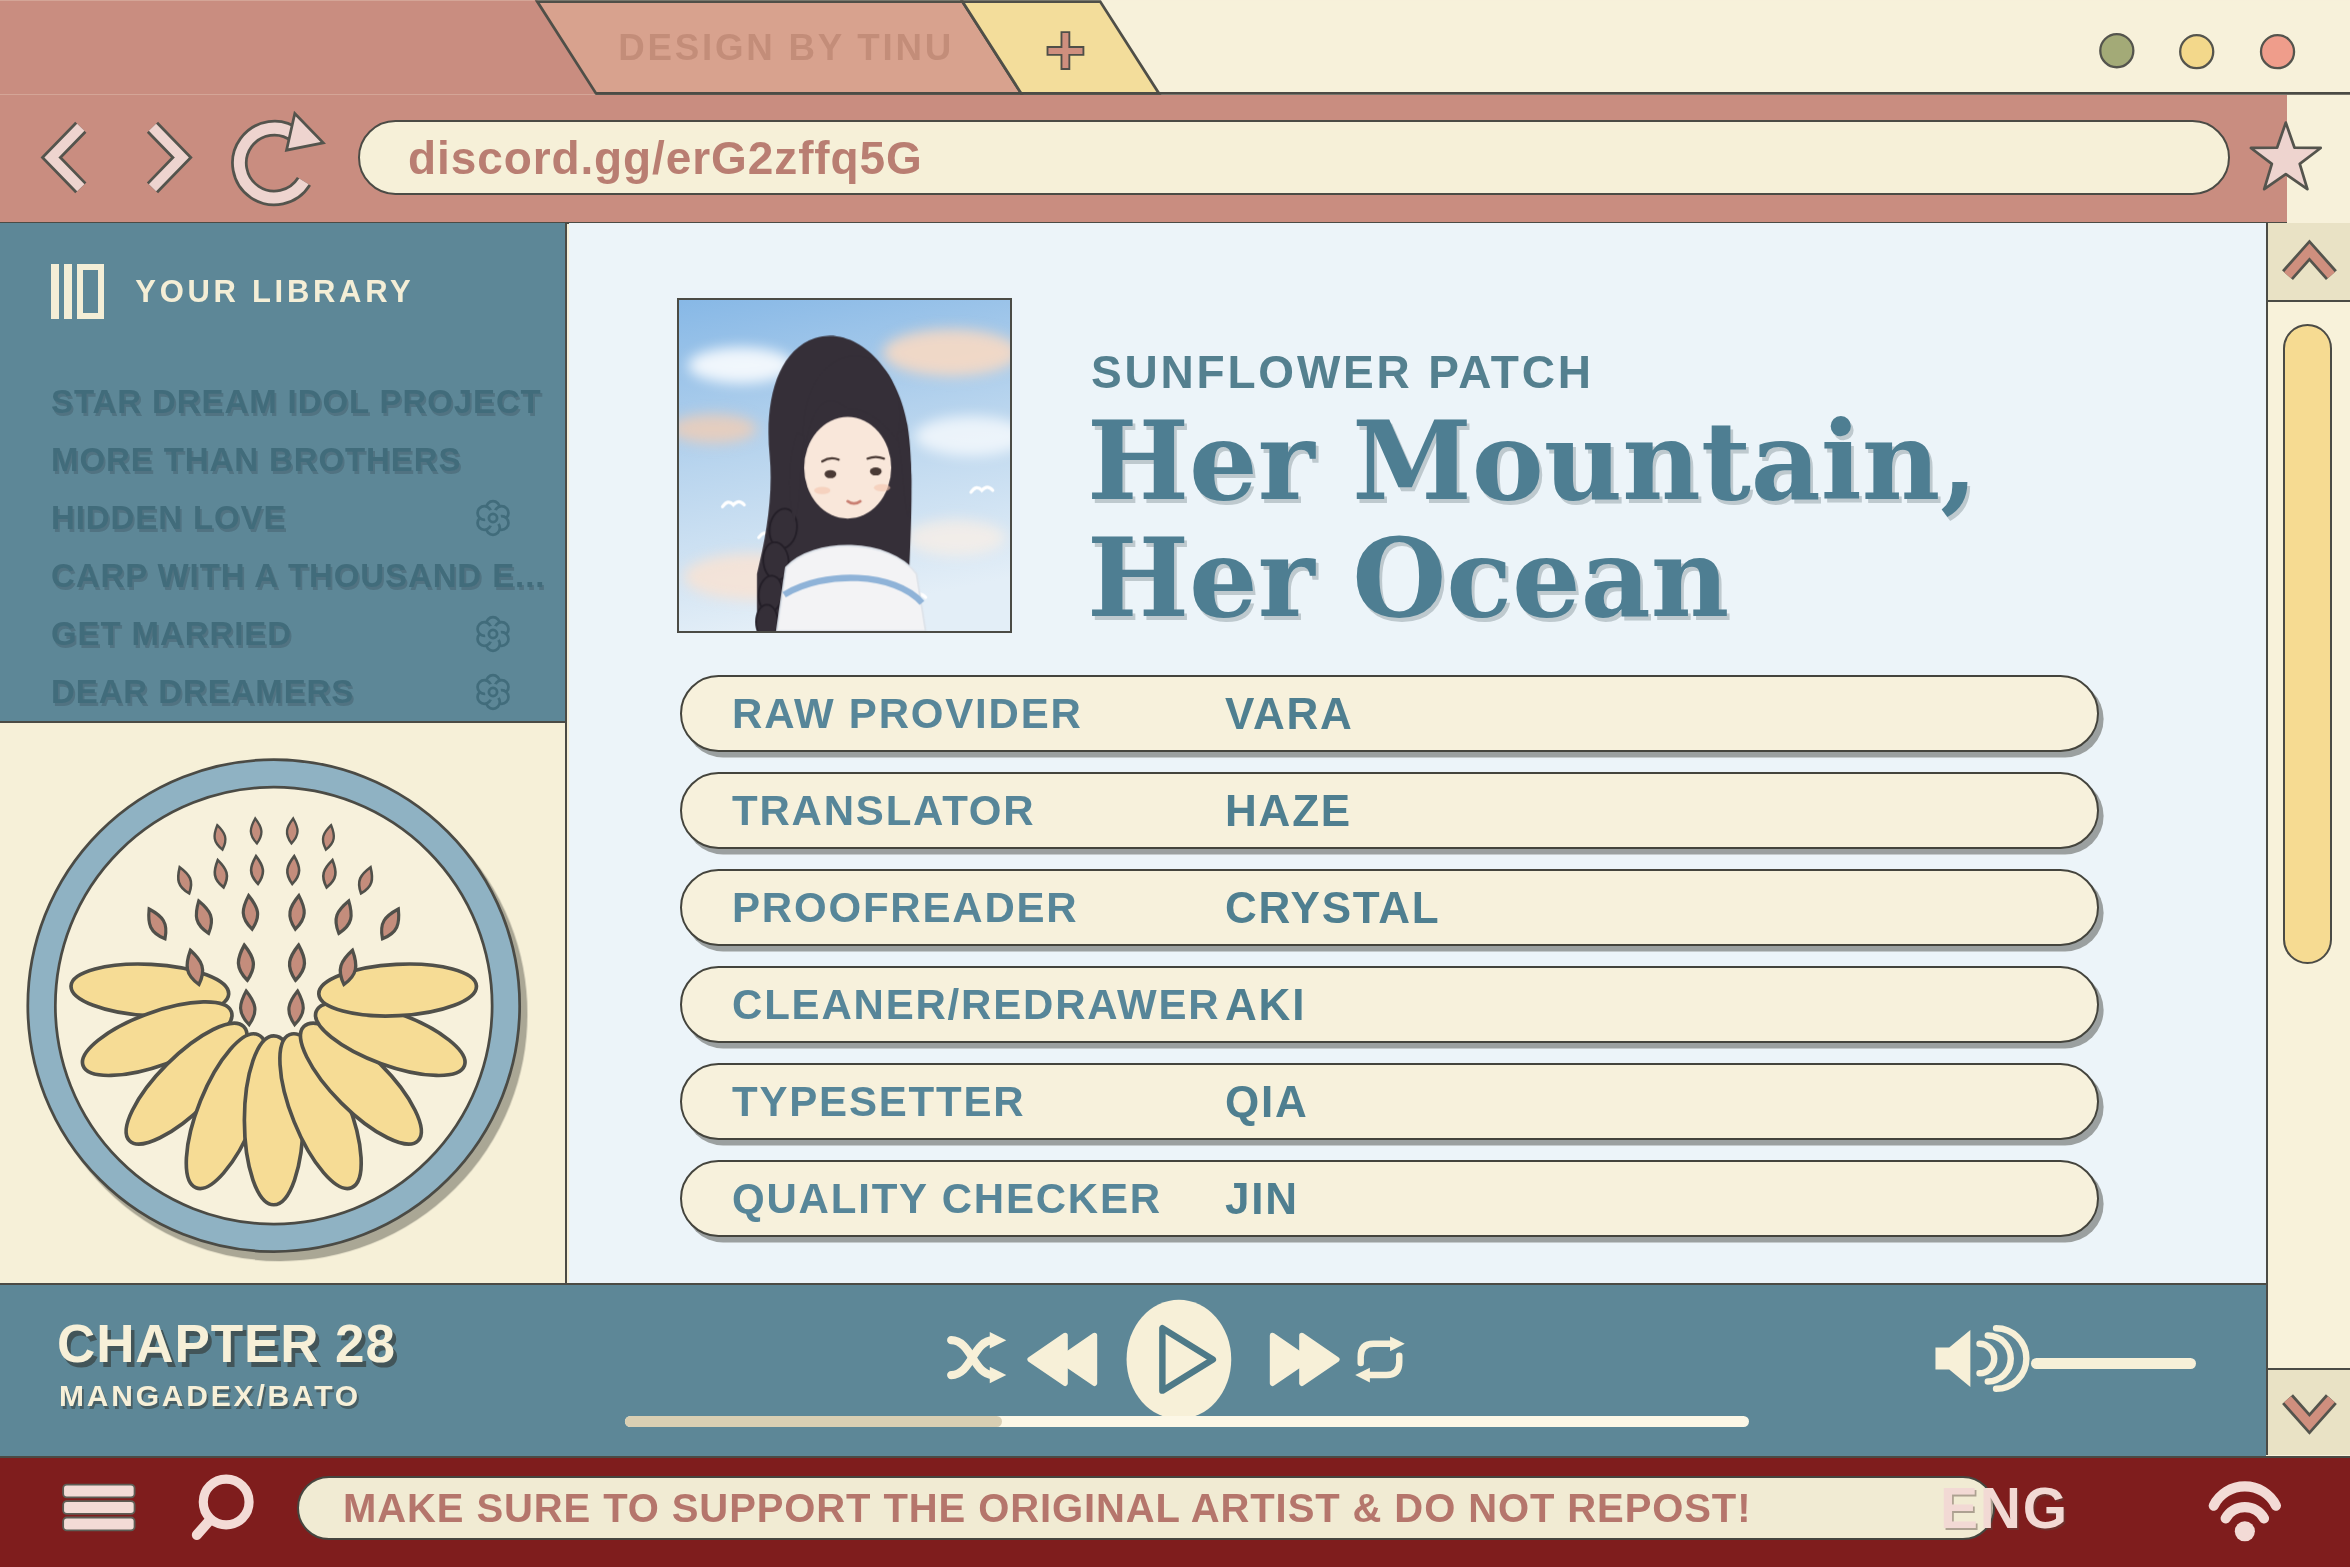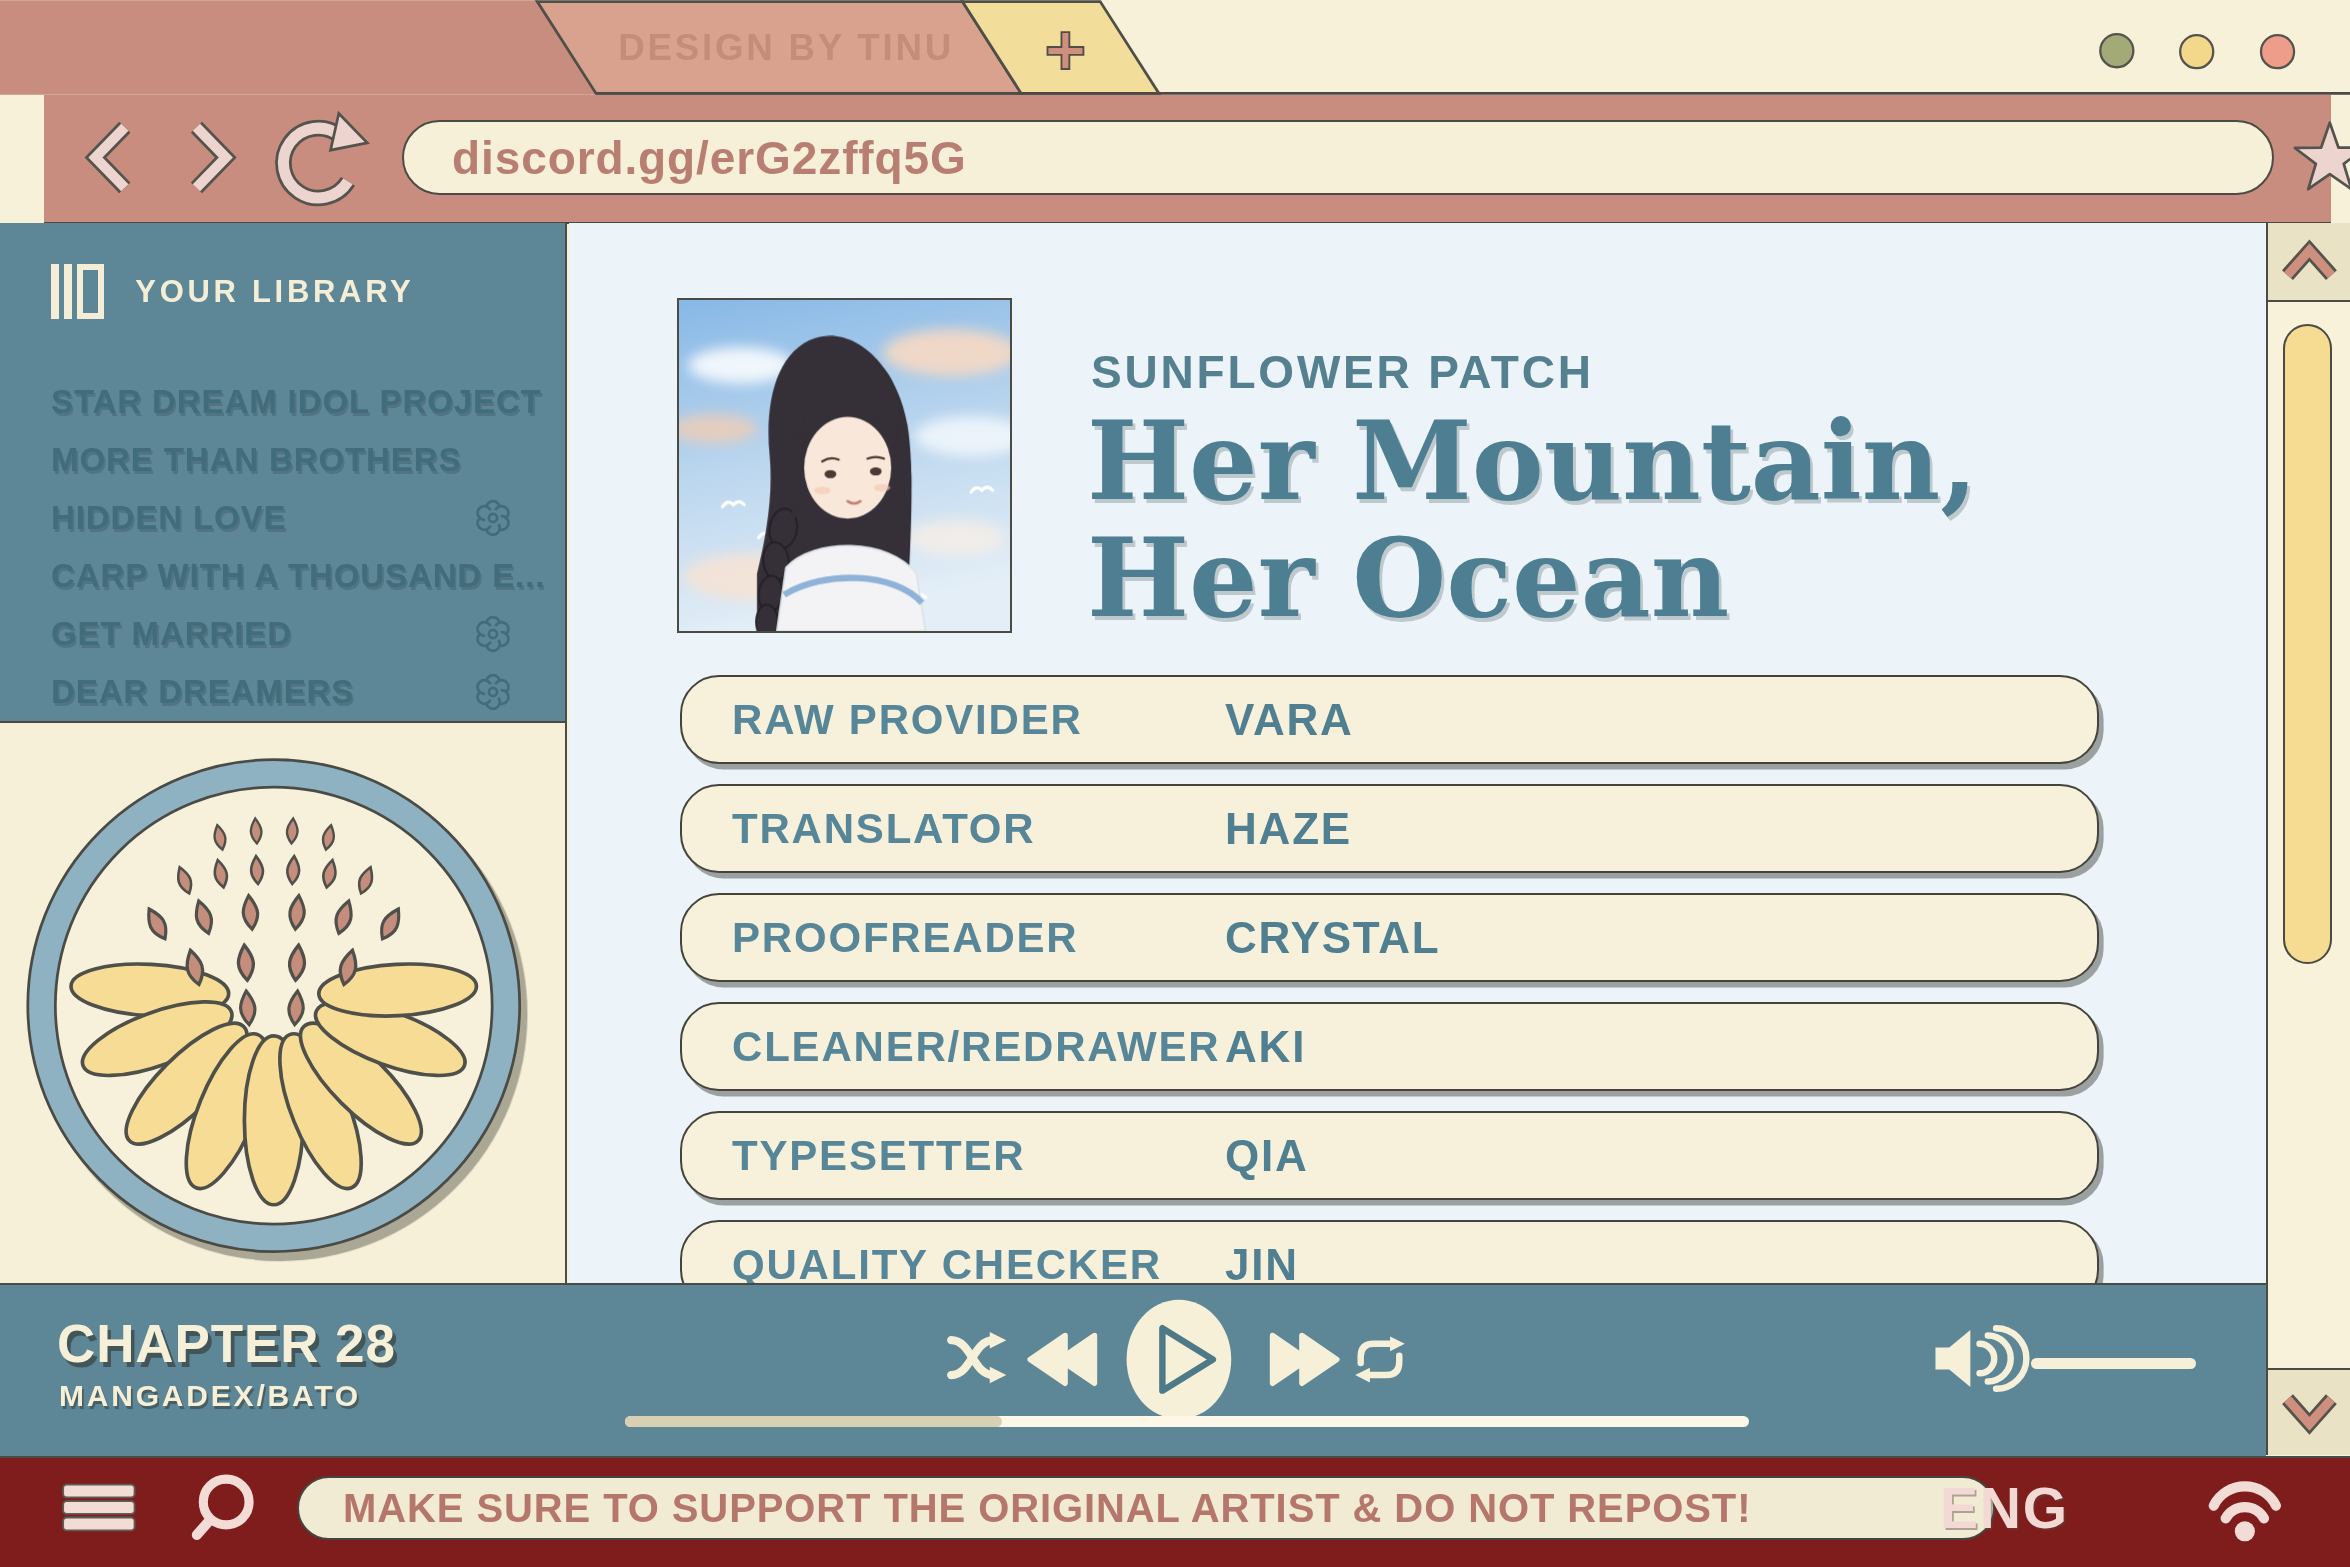--- a/index.html
+++ b/index.html
@@ -3,21 +3,21 @@
 <meta charset="utf-8">
 <style>
   html,body{margin:0;padding:0;background:#2b2b2b;}
   #app{position:relative;width:2351px;height:1568px;overflow:hidden;
        font-family:"Liberation Sans",sans-serif;background:#f7f1da;}
   .abs{position:absolute;}
 
   
   #tabrow{left:0;top:0;width:2351px;height:95px;}
   #toolbar{left:0;top:95px;width:2287px;height:129px;background:#c98d80;
-           border-bottom:2.8px solid #4b4b45;box-sizing:border-box;margin-left:44px;}
+           border-bottom:2.8px solid #4b4b45;box-sizing:border-box;}
   #urlbar{left:358px;top:25px;width:1872px;height:75px;background:#f6f0d8;
           border:2.8px solid #4b4b45;border-radius:39px;box-sizing:border-box;
           display:flex;align-items:center;padding-left:48px;}
   #urlbar span{font-size:46px;font-weight:bold;letter-spacing:0.9px;color:#b97e72;}
 
   
   #sidebar-top{left:0;top:223px;width:567px;height:500px;background:#5d8797;
                border-right:2.8px solid #4b4b45;border-bottom:2.8px solid #4b4b45;box-sizing:border-box;}
   #lib-header{position:absolute;left:51px;top:41px;display:flex;align-items:center;gap:31px;}
   .lib-icon{display:flex;align-items:flex-start;height:55px;}
@@ -36,21 +36,21 @@
   
   #main{left:569px;top:223px;width:1697px;height:1060px;background:#ecf4f9;}
   #cover{position:absolute;left:108px;top:75px;width:335px;height:335px;
          border:2.8px solid #4b4b45;box-sizing:border-box;}
   #group-name{position:absolute;left:522px;top:122px;font-size:46px;font-weight:700;
               letter-spacing:2.8px;color:#54808f;}
   #title{position:absolute;left:518px;top:180px;font-family:"DejaVu Serif",serif;
          font-size:108px;font-weight:800;line-height:1.08;color:#4e7e92;
          text-shadow:2.8px 3.7px 0 rgba(50,70,80,.25);}
   #credits{position:absolute;left:111px;top:452px;width:1419px;}
-  .credit-row{position:relative;width:100%;height:89px;background:#f7f1dc;
+  .credit-row{position:relative;width:100%;height:77px;background:#f7f1dc;
               border:2.8px solid #44443d;border-radius:39px;box-sizing:border-box;
               margin-bottom:20px;box-shadow:4.6px 5.5px 0 rgba(58,58,50,.45);}
   .credit-role{position:absolute;left:50px;top:50%;transform:translateY(-50%);
                font-size:42px;font-weight:600;letter-spacing:1.8px;color:#578699;}
   .credit-name{position:absolute;left:543px;top:50%;transform:translateY(-50%);
                font-size:44px;font-weight:800;letter-spacing:1.8px;color:#4f7f90;}
 
   
   #scrollcol{left:2266px;top:223px;width:84px;height:1232px;background:#f8f2da;
              border-left:2.8px solid #4b4b45;box-sizing:border-box;}

